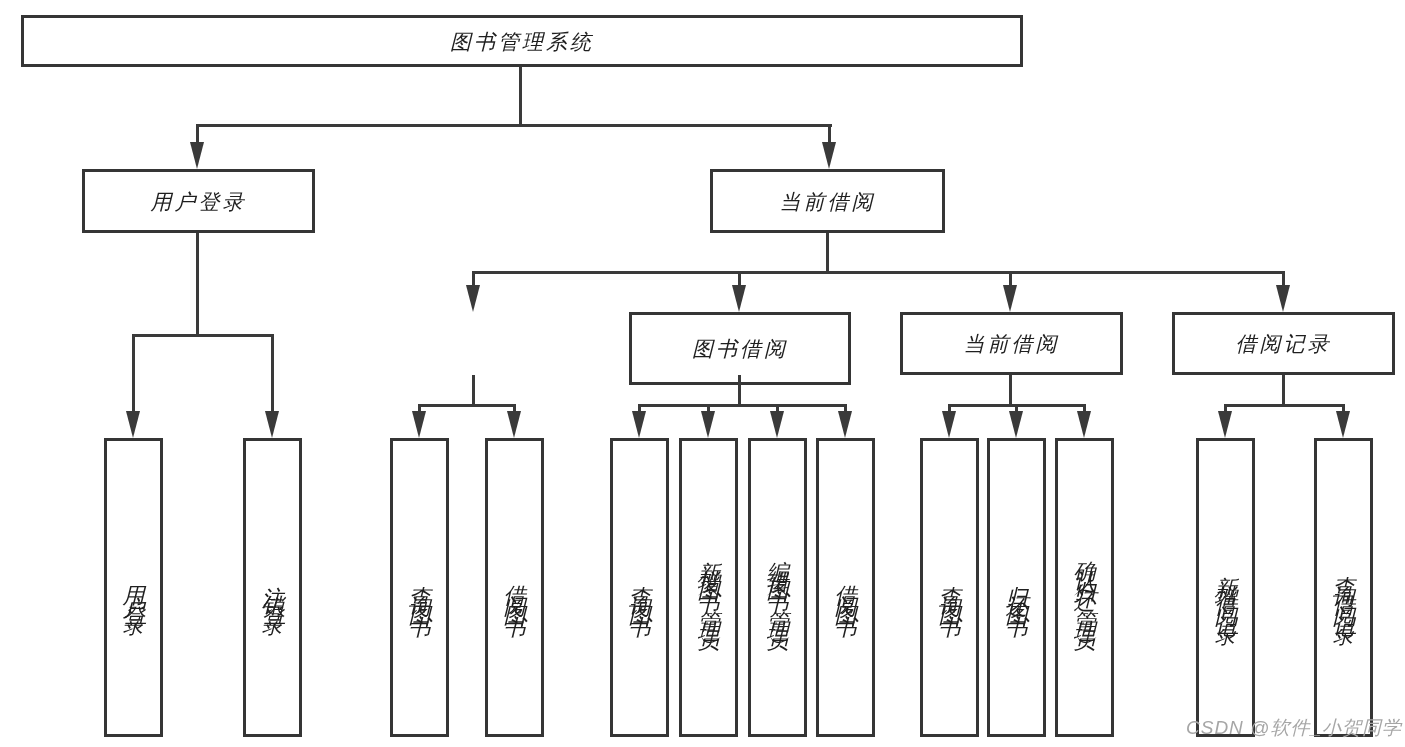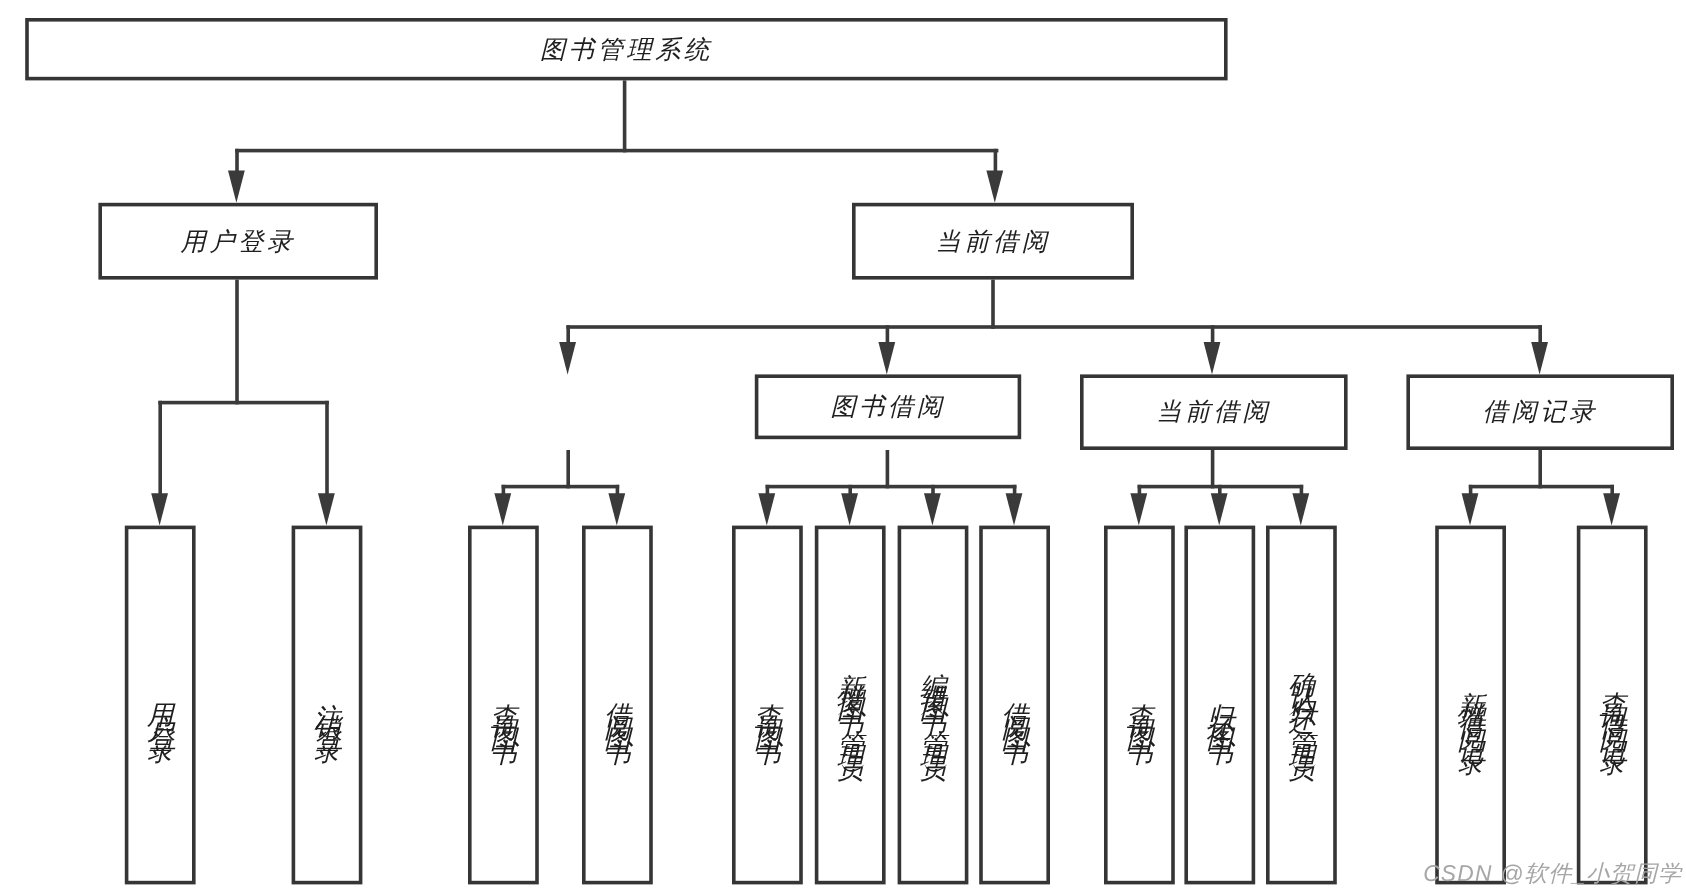--- a/index.html
+++ b/index.html
@@ -105,21 +105,21 @@
   <div class="h" style="left:472px;top:271px;width:813px"></div>
   <div class="v" style="left:472px;top:271px;height:17px"></div>
   <div class="v" style="left:738px;top:271px;height:17px"></div>
   <div class="v" style="left:1009px;top:271px;height:17px"></div>
   <div class="v" style="left:1282px;top:271px;height:17px"></div>
   <div class="ah" style="left:466px;top:285px"></div>
   <div class="ah" style="left:732px;top:285px"></div>
   <div class="ah" style="left:1003px;top:285px"></div>
   <div class="ah" style="left:1276px;top:285px"></div>
 
-  <div class="node" style="left:629px;top:312px;width:222px;height:54px">
+  <div class="node" style="left:629px;top:312px;width:222px;height:73px">
     <span class="lbl">图书借阅</span>
   </div>
   <div class="node" style="left:1172px;top:312px;width:223px;height:63px">
     <span class="lbl">借阅记录</span>
   </div>
   <div class="node" style="left:900px;top:312px;width:223px;height:63px">
     <span class="lbl">当前借阅</span>
   </div>
 
   <div class="v" style="left:472px;top:375px;height:32px"></div>

